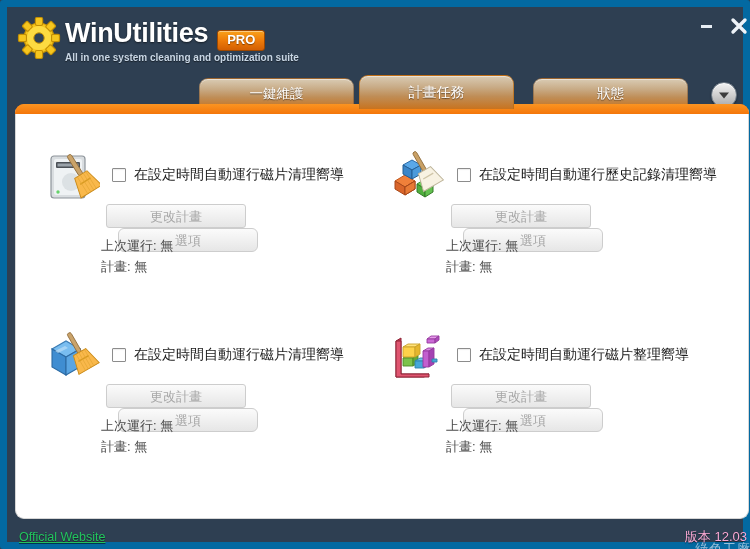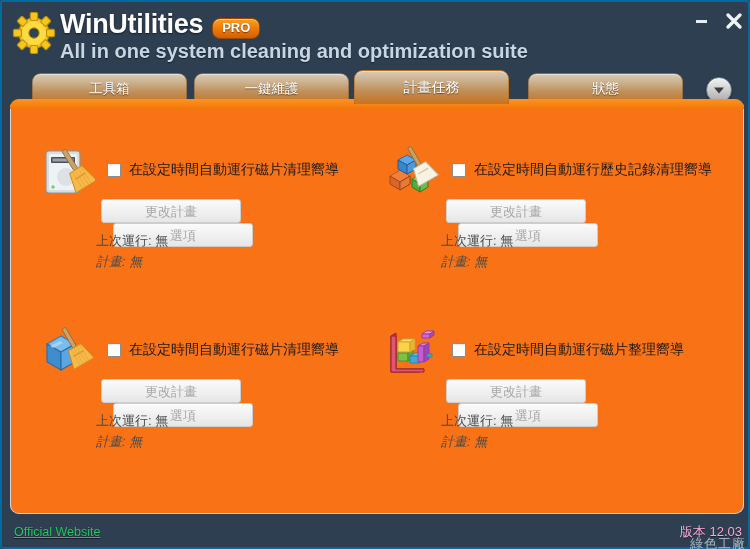--- a/index.html
+++ b/index.html
@@ -12,54 +12,54 @@
     background: #2e3f52;
   }
   #app {
     position: relative;
     width: 750px; height: 549px;
     box-sizing: border-box;
     background:
       radial-gradient(circle at 2px 2px, rgba(255,255,255,0.045) 1px, transparent 1.4px) 0 0 / 8px 8px,
       radial-gradient(circle at 2px 2px, rgba(0,0,0,0.10) 1px, transparent 1.4px) 4px 4px / 8px 8px,
       linear-gradient(180deg, #5a7591 0%, #52six 0%, #4f6a86 40%, #46607c 70%, #3e5770 100%);
-    border: 2px solid #0369a1;
+    border: 7px solid #0369a1;
     border-radius: 3px;
   }
 
   
   #titlebar {
     position: absolute; left: 0; top: 0; width: 750px; height: 62px;
   }
   #logo-gear {
     position: absolute; left: 10px; top: 9px; width: 44px; height: 44px;
   }
   #brand {
     position: absolute; left: 58px; top: 7px;
   }
   .brand-row { display: flex; align-items: center; }
   #brand-name {
     font-size: 27px; font-weight: bold; color: #ffffff; letter-spacing: -0.3px;
     text-shadow: 0 1px 2px rgba(0,0,0,0.55);
     line-height: 30px;
   }
   #pro-badge {
-    margin-left: 9px; margin-top: 8px;
+    margin-left: 9px; margin-top: 16px;
     display: inline-block;
     padding: 1px 9px 2px 9px;
     font-size: 13px; font-weight: bold; color: #ffffff;
     background: linear-gradient(180deg, #f9a21b 0%, #ef7d0a 48%, #d35f03 100%);
-    border: 1px solid #9e4800; border-radius: 8px;
+    border: 1px solid #9e4800; border-radius: 3px;
     text-shadow: 0 1px 1px rgba(0,0,0,0.45);
     box-shadow: inset 0 1px 0 rgba(255,255,255,0.45);
     line-height: 16px;
   }
   #brand-tagline {
     margin-top: 1px;
-    font-size: 20px; font-weight: bold; color: #c8d6e4;
+    font-size: 10px; font-weight: bold; color: #c8d6e4;
     text-shadow: 0 1px 1px rgba(0,0,0,0.5);
   }
   .winbtn {
     position: absolute; top: 8px; width: 26px; height: 22px;
     background: transparent; border: 0; cursor: pointer;
   }
   #btn-min { left: 683px; }
   #btn-close { left: 715px; }
 
   
@@ -96,21 +96,21 @@
     background: linear-gradient(180deg, #f2f2f2 0%, #cfcfcf 50%, #a8a8a8 100%);
     border: 1px solid #6e7a86;
     box-shadow: 0 1px 2px rgba(0,0,0,0.45), inset 0 1px 0 rgba(255,255,255,0.8);
     cursor: pointer;
     display: flex; align-items: center; justify-content: center;
   }
 
   
   #content-wrap {
     position: absolute; left: 8px; top: 97px; width: 734px; height: 415px;
-    background: #f97316;
+    background: #ffffff;
     border-radius: 9px;
     border: 1px solid #d6d6d6;
     border-top: 5px solid #f4760a;
     box-sizing: border-box;
     overflow: hidden;
   }
   #content-orange-strip {
     position: absolute; left: 8px; top: 97px; width: 734px; height: 10px;
     background: linear-gradient(180deg, #fb9421 0%, #f4760a 100%);
     border-radius: 9px 9px 0 0;
@@ -143,27 +143,27 @@
     white-space: nowrap; cursor: pointer;
   }
   .btn-row { position: absolute; left: 72px; top: 63px; }
   .gbtn {
     display: inline-block; width: 140px; height: 24px; line-height: 24px;
     text-align: center; font-size: 13px; color: #a6a6a6;
     background: linear-gradient(180deg, #fbfbfb 0%, #f1f1f1 48%, #e6e6e6 100%);
     border: 1px solid #cdcdcd; border-radius: 3px;
     box-sizing: border-box; cursor: default;
   }
-  .gbtn + .gbtn { margin-left: 12px; }
+  .gbtn + .gbtn { margin-left: 12px; border-radius: 6px; }
   .status-line {
     position: absolute; left: 67px; font-size: 13px; color: #4a4a4a;
     white-space: nowrap;
   }
   .status-1 { top: 96px; }
-  .status-2 { top: 117px; font-style: italic; }
+  .status-2 { top: 117px; }
 
   
   #footer {
     position: absolute; left: 0; top: 515px; width: 750px; height: 34px;
   }
   #official-website {
     position: absolute; left: 12px; top: 8px;
     font-size: 12.5px; color: #22c55e;
     text-decoration: underline; cursor: pointer;
     text-shadow: 0 1px 1px rgba(0,0,0,0.5);
@@ -218,23 +218,20 @@
       </svg>
     </button>
     <button class="winbtn" id="btn-close">
       <svg width="22" height="20" viewBox="0 0 22 20">
         <path d="M5 4 L17 16 M17 4 L5 16" stroke="#eef3f8" stroke-width="3.4" stroke-linecap="round"></path>
       </svg>
     </button>
   </div>
 
   <div id="tabbar">
-    <div class="tab" id="tab0">
-      <span>工具箱</span>
-    </div>
     <div class="tab" id="tab1">
       <span>一鍵維護</span>
     </div>
     <div class="tab active" id="tab2">
       <span>計畫任務</span>
     </div>
     <div class="tab" id="tab3">
       <span>狀態</span>
     </div>
 

